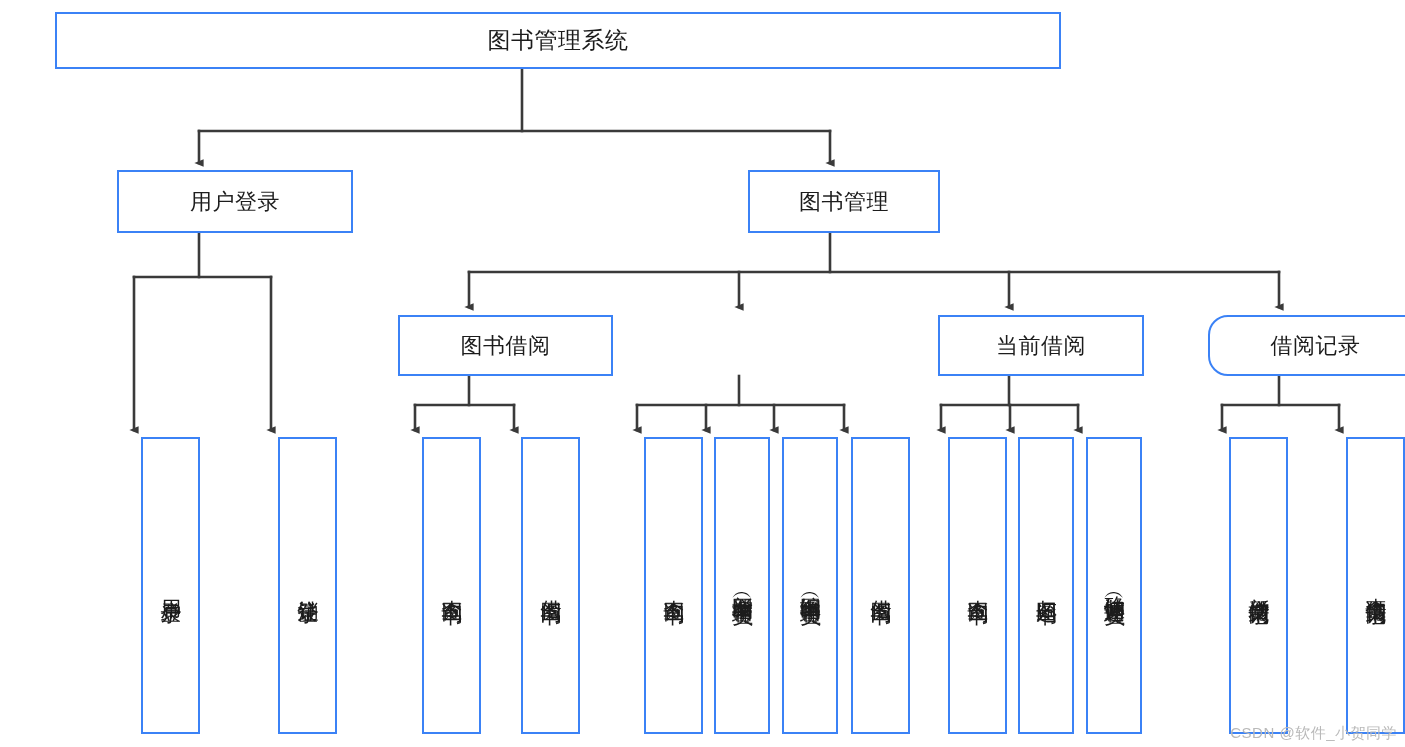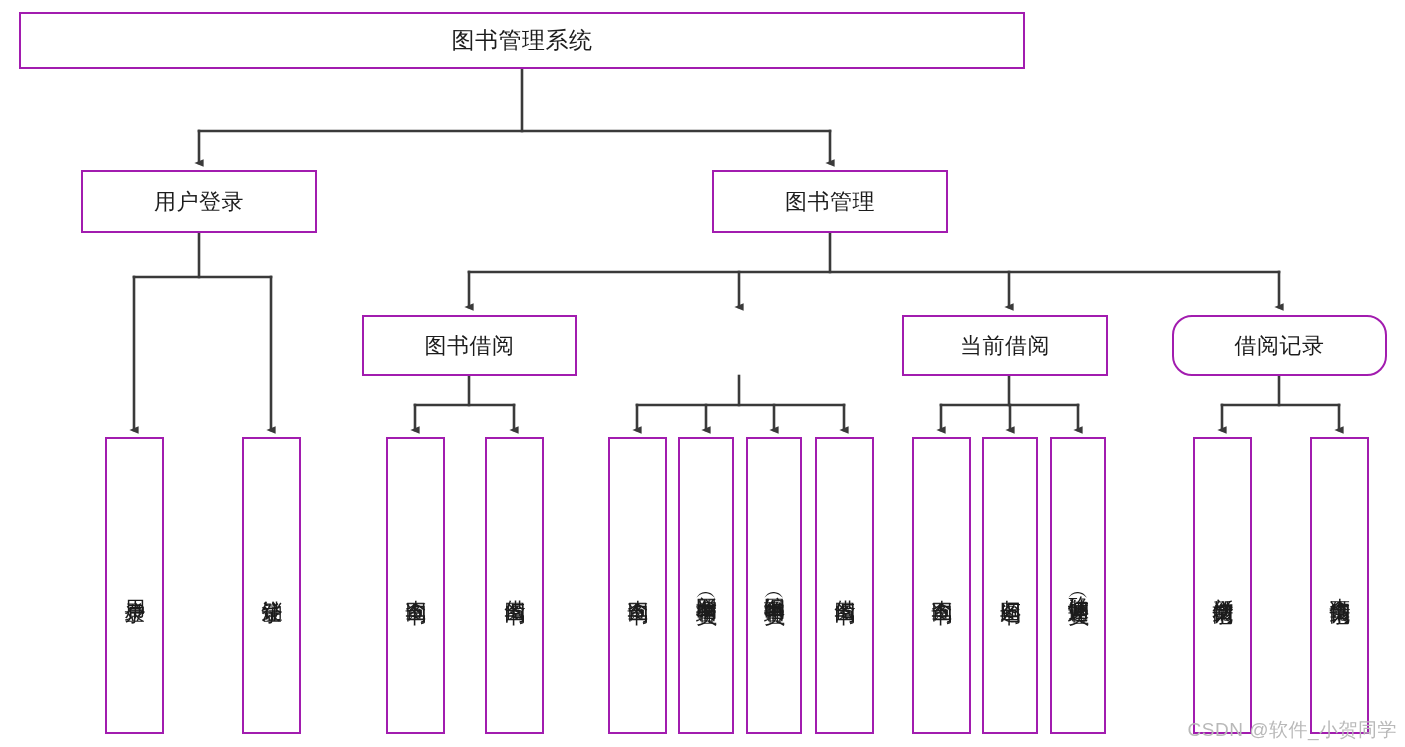--- a/index.html
+++ b/index.html
@@ -23,25 +23,26 @@
     left: 0;
     top: 0;
     width: 1405px;
     height: 747px;
     pointer-events: none;
   }
   .node {
     position: absolute;
     box-sizing: border-box;
     background: #ffffff;
-    border: 2px solid #a21caf;
+    border: 2px solid #3b82f6;
     display: flex;
     align-items: center;
     justify-content: center;
     color: #1c1c1c;
+    margin-left: 36px;
   }
   .node .node-label {
     display: block;
     text-align: center;
     line-height: 1.06;
     white-space: nowrap;
   }
   
   .node.horiz .node-label {
     font-size: 22px;
@@ -60,21 +61,21 @@
     text-orientation: upright;
     font-size: 21px;
     line-height: 1.18;
     letter-spacing: 1.5px;
     white-space: nowrap;
   }
   #watermark {
     position: absolute;
     right: 8px;
     bottom: 4px;
-    font-size: 19px;
+    font-size: 15px;
     color: #b9b9b9;
     letter-spacing: 0.5px;
     user-select: none;
     white-space: nowrap;
   }
 </style>
 </head>
 <body>
 
 <div id="diagram-root">
@@ -131,21 +132,21 @@
     </g>
   </svg>
 
   <div class="node horiz root" style="left:19px; top:12px; width:1006px; height:57px;">
     <span class="node-label">图书管理系统</span>
   </div>
 
   <div class="node horiz" style="left:81px; top:170px; width:236px; height:63px;">
     <span class="node-label">用户登录</span>
   </div>
-  <div class="node horiz" style="left:712px; top:170px; width:236px; height:63px;">
+  <div class="node horiz" style="left:712px; top:170px; width:192px; height:63px;">
     <span class="node-label">图书管理</span>
   </div>
 
   <div class="node horiz" style="left:362px; top:315px; width:215px; height:61px;">
     <span class="node-label">图书借阅</span>
   </div>
   <div class="node horiz" style="left:902px; top:315px; width:206px; height:61px;">
     <span class="node-label">当前借阅</span>
   </div>
   <div class="node horiz" style="left:1172px; top:315px; width:215px; height:61px;border-radius:20px;">

